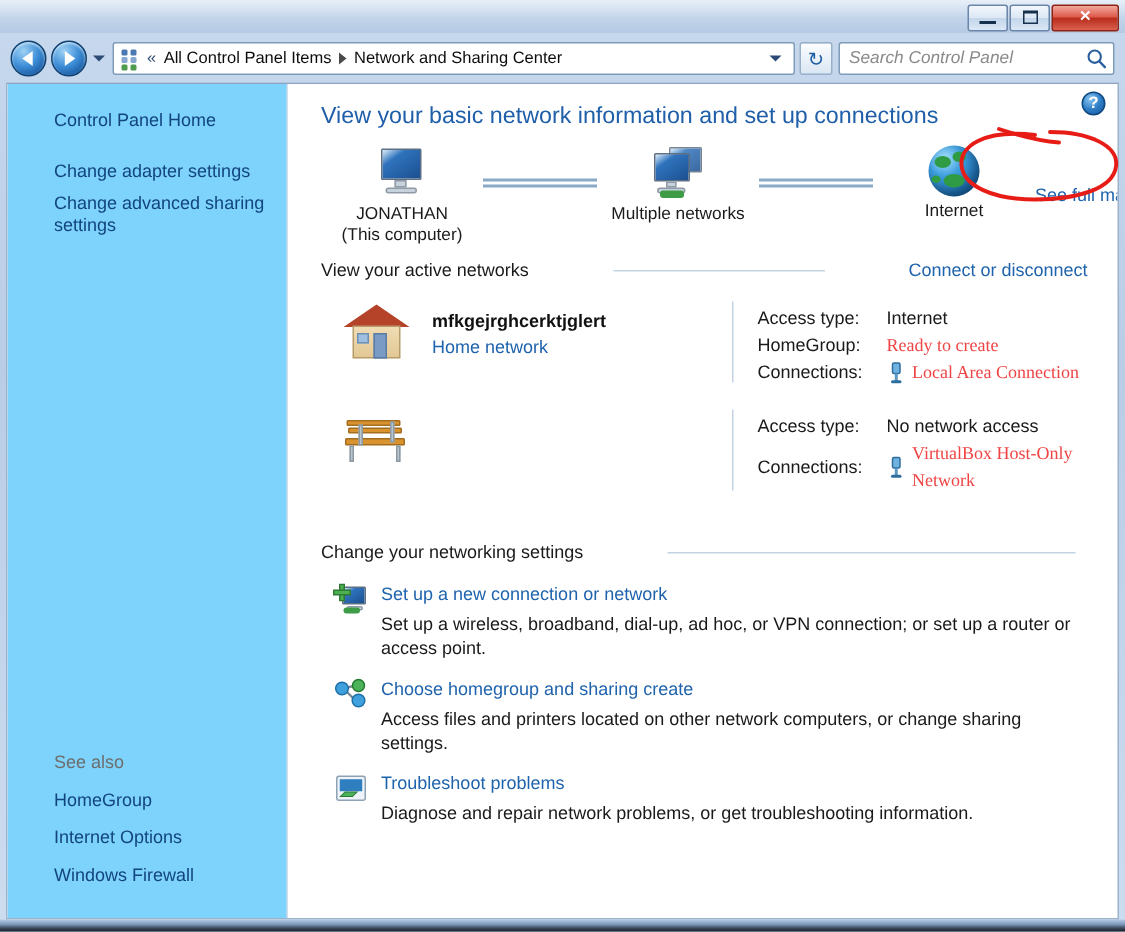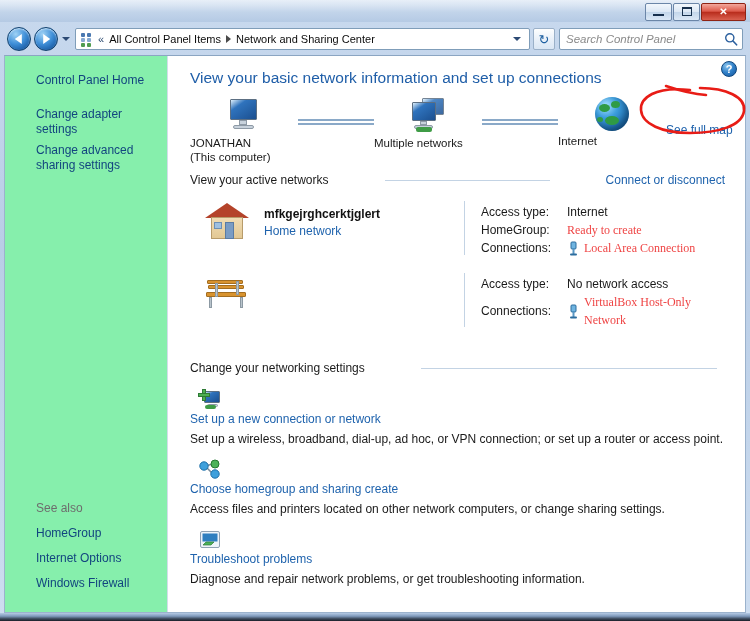--- a/index.html
+++ b/index.html
@@ -112,22 +112,22 @@
   
   #client {
     position: absolute; left: 4px; top: 55px; width: 742px; height: 558px;
     background: #ffffff;
     border: 1px solid #9bb2cc;
     border-top-color: #8ba5c2;
     display: flex;
     overflow: hidden;
   }
   #sidebar {
-    width: 163px; flex: 0 0 auto; height: 100%;
-    background: #86efac;
+    width: 187px; flex: 0 0 auto; height: 100%;
+    background: #7dd3fc;
     border-right: 1px solid #d3ddea;
     position: relative;
     padding-top: 14px;
   }
   .side-link {
     display: block; font-size: 12px; color: #12457f;
     padding: 3px 10px 3px 31px; line-height: 15px; cursor: pointer;
   }
   #side-gap { height: 13px; }
   #see-also-wrap { position: absolute; left: 0; bottom: 16px; width: 100%; }
@@ -153,21 +153,21 @@
     font-size: 15.5px; color: #1f5ea8; font-weight: normal;
     margin-bottom: 6px;
   }
 
   
   #netmap {
     position: relative; height: 74px;
     display: flex; align-items: flex-start; padding: 4px 0 0 0;
   }
   .map-node {
-    width: 108px; text-align: left; flex: 0 0 auto;
+    width: 108px; text-align: center; flex: 0 0 auto;
     font-size: 11.5px; color: #1a1a1a; line-height: 14px;
   }
   .map-node .nlabel { margin-top: 3px; }
   .map-line {
     flex: 0 0 auto; width: 76px; margin-top: 22px;
     border-top: 2px solid #8aa9c8; border-bottom: 2px solid #8aa9c8;
     height: 6px;
   }
   #map-spacer { flex: 1 1 auto; }
   #see-full-map {
@@ -233,21 +233,21 @@
     position: absolute; left: 10px; top: 21px; width: 8px; height: 7px;
     background: #9fc0e0; border: 1px solid #6d8fb4;
   }
 
   
   .bench { width: 48px; height: 38px; position: relative; }
   .bench-slat { position: absolute; background: #d8932f; border: 1px solid #a36d20; border-radius: 1px; }
   .bench-leg { position: absolute; background: #b9c4cc; border: 1px solid #8c99a3; }
 
   
-  .task-item { display: flex; align-items: flex-start; padding: 9px 0 2px 0; flex-direction: column; }
+  .task-item { display: flex; align-items: flex-start; padding: 9px 0 2px 0; }
   .task-icon-cell { width: 40px; flex: 0 0 auto; display: flex; justify-content: center; padding-top: 1px; }
   .task-body { flex: 1 1 auto; }
   .task-title { font-size: 12px; color: #1f63ad; cursor: pointer; line-height: 16px; }
   .task-desc { font-size: 12px; color: #1a1a1a; margin-top: 4px; line-height: 16px; }
 
   
   .mon { position: absolute; }
   .mon-screen {
     position: absolute;
     background: linear-gradient(145deg, #dff0fb 0%, #2f73bd 30%, #1b4f8f 100%);

